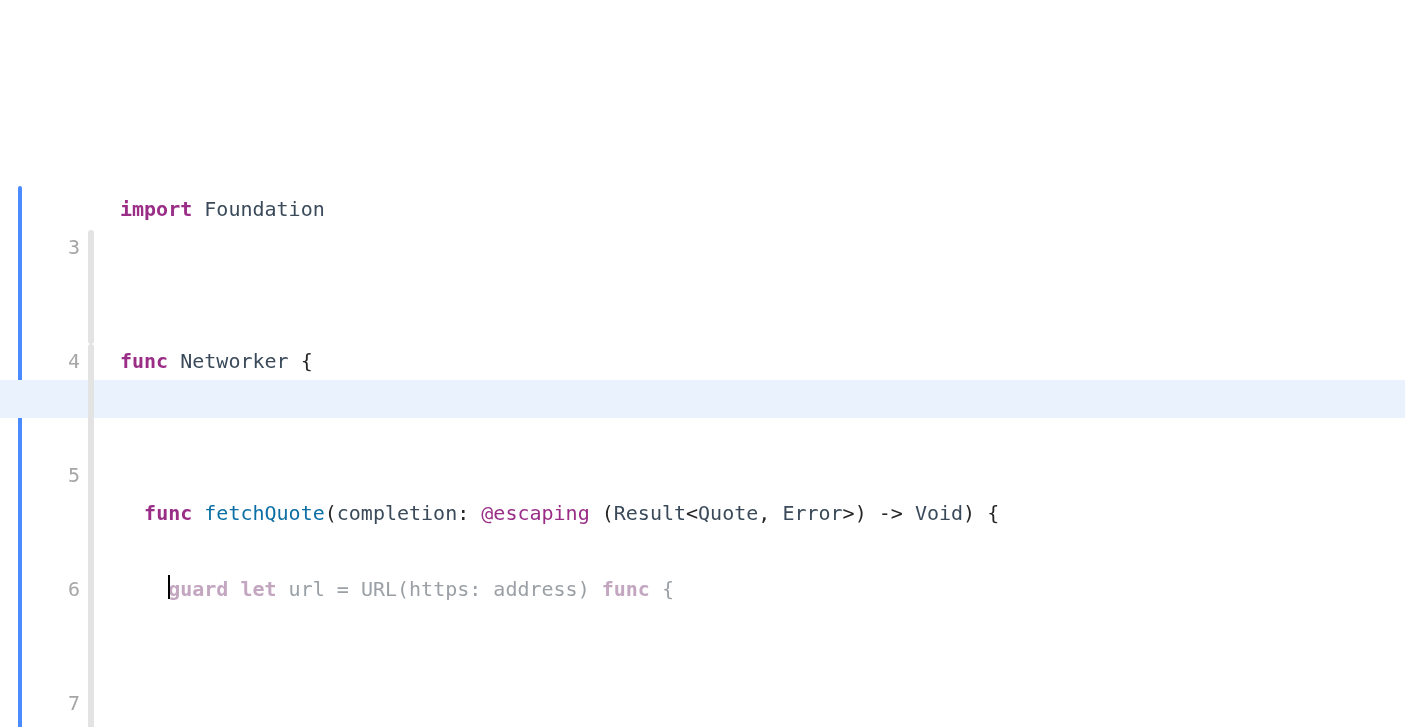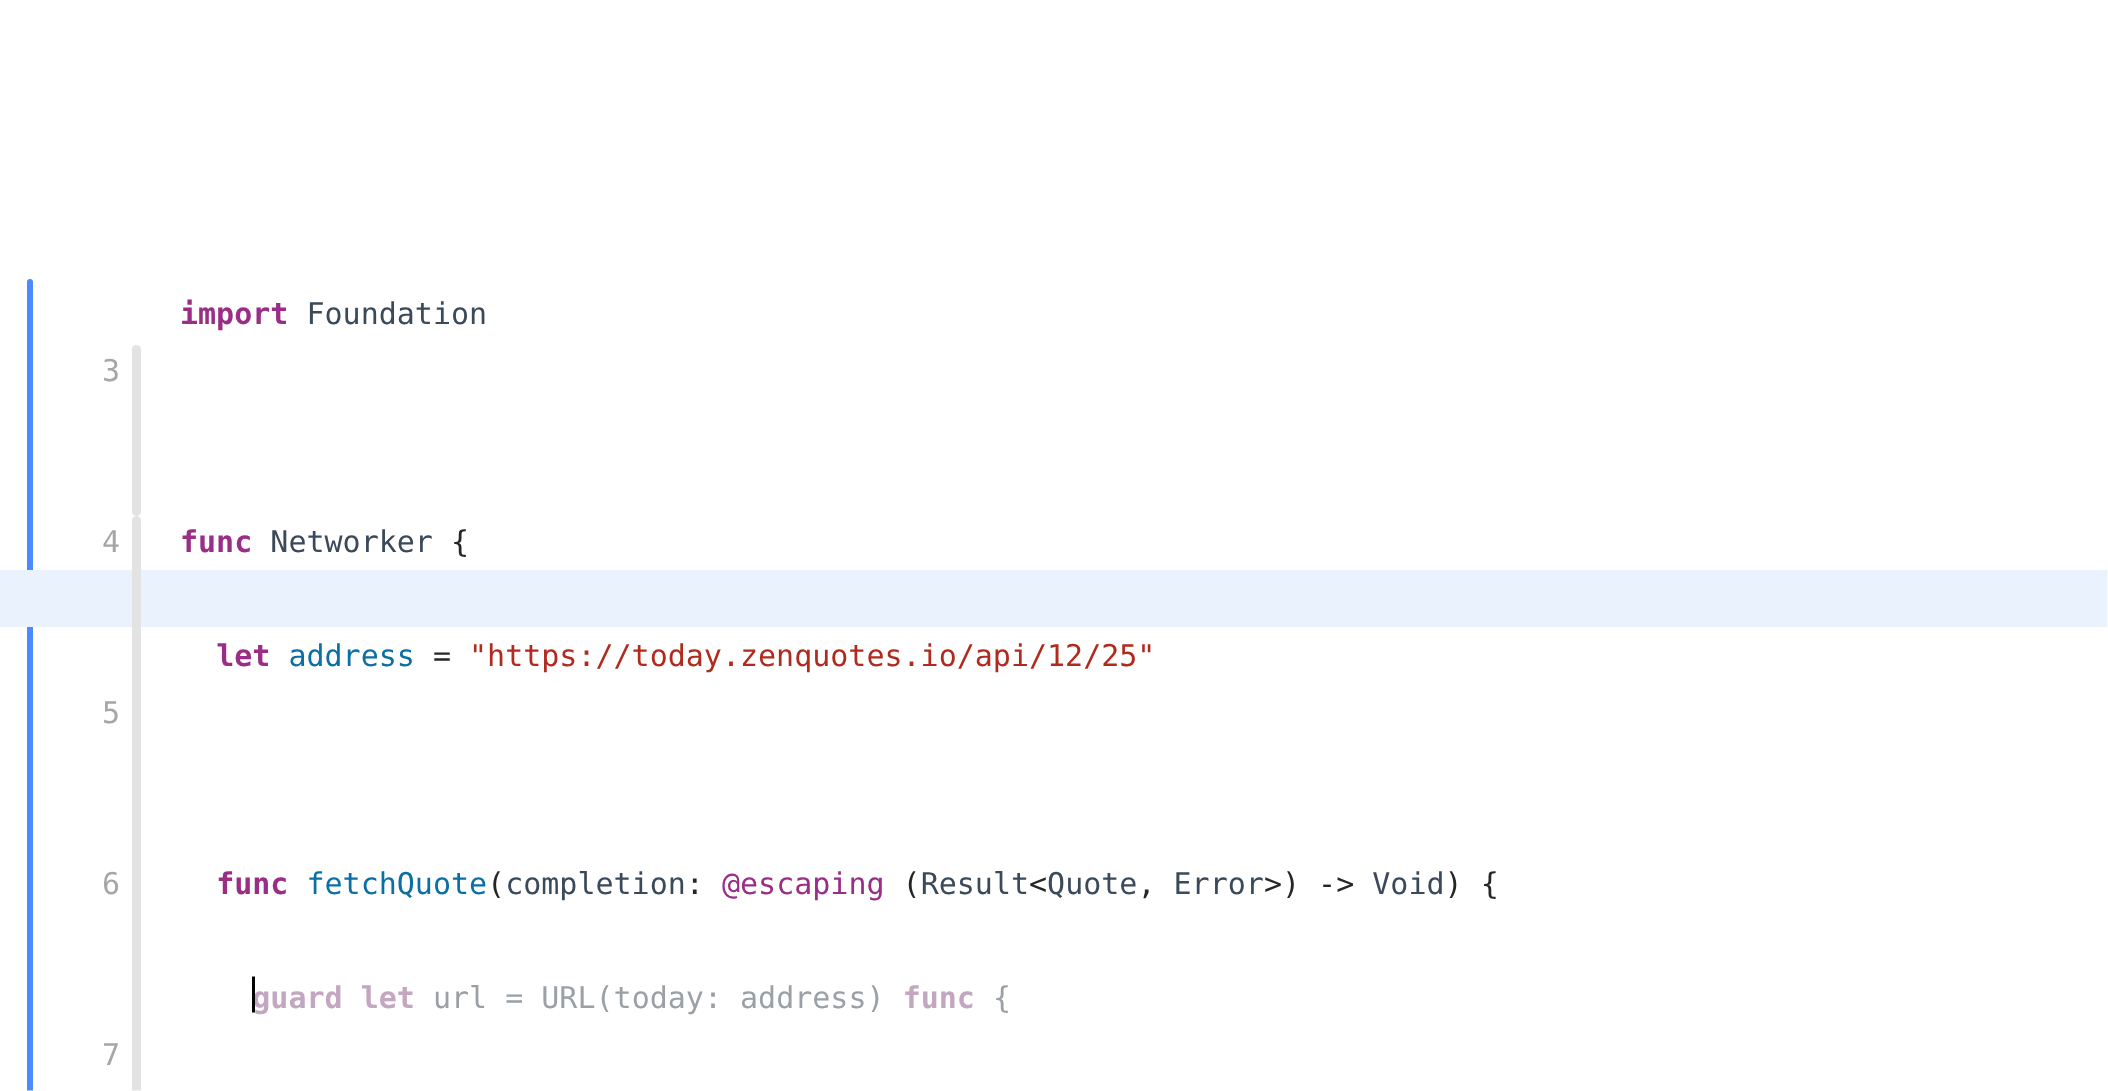--- a/index.html
+++ b/index.html
@@ -130,24 +130,23 @@
   <div class="fold-ribbon">
     <div class="fold-bar fb1"></div>
     <div class="fold-bar fb2"></div>
     
   </div>
 
   <div class="code">
 <span class="line"><span class="kw">import</span> <span class="typ">Foundation</span></span>
 <span class="line"></span>
 <span class="line"><span class="kw">func</span> <span class="typ">Networker</span> <span class="pnc">{</span></span>
-<span class="line">  <span class="kw">let</span> <span class="decl">address</span> <span class="pnc">=</span> <span class="str">"https://today.zenquotes.io/api/12/25"</span></span>
 <span class="line"></span>
 <span class="line">  <span class="kw">func</span> <span class="decl">fetchQuote</span><span class="pnc">(</span><span class="lbl">completion</span><span class="pnc">:</span> <span class="kw2">@escaping</span> <span class="pnc">(</span><span class="typ">Result</span><span class="pnc">&lt;</span><span class="typ">Quote</span><span class="pnc">,</span> <span class="typ">Error</span><span class="pnc">&gt;</span><span class="pnc">)</span> <span class="pnc">-&gt;</span> <span class="typ">Void</span><span class="pnc">)</span> <span class="pnc">{</span></span>
-<span class="line">    <span class="cursor"></span><span class="muted"><span class="kw2">guard</span> <span class="kw2">let</span> <span>url</span> <span>=</span> <span class="typ">URL</span><span>(</span><span class="lbl">today</span><span>:</span> <span class="prop">address</span><span>)</span> <span class="kw2">func</span> <span>{</span></span></span>
+<span class="line">    <span class="cursor"></span><span class="muted"><span class="kw2">guard</span> <span class="kw2">let</span> <span>url</span> <span>=</span> <span class="typ">URL</span><span>(</span><span class="lbl">https</span><span>:</span> <span class="prop">address</span><span>)</span> <span class="kw2">func</span> <span>{</span></span></span>
 <span class="line"></span>
 
 
 
 
 
 
 
 
 

